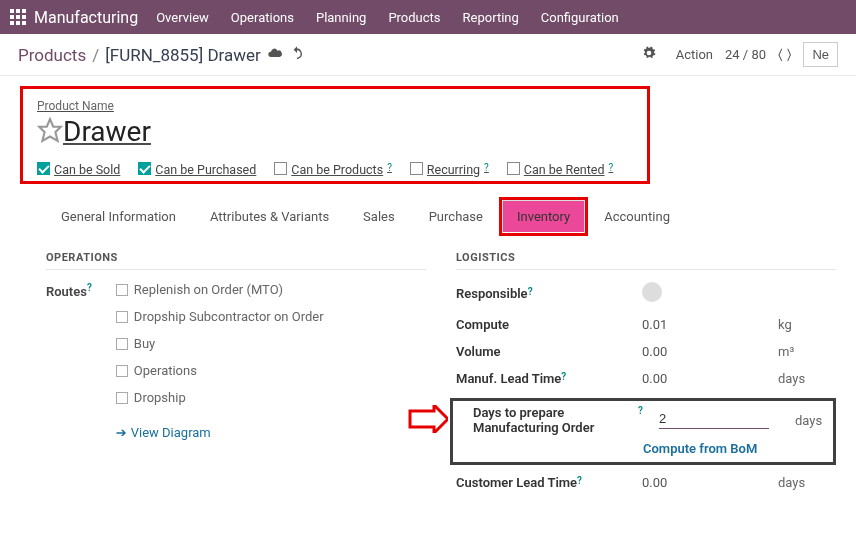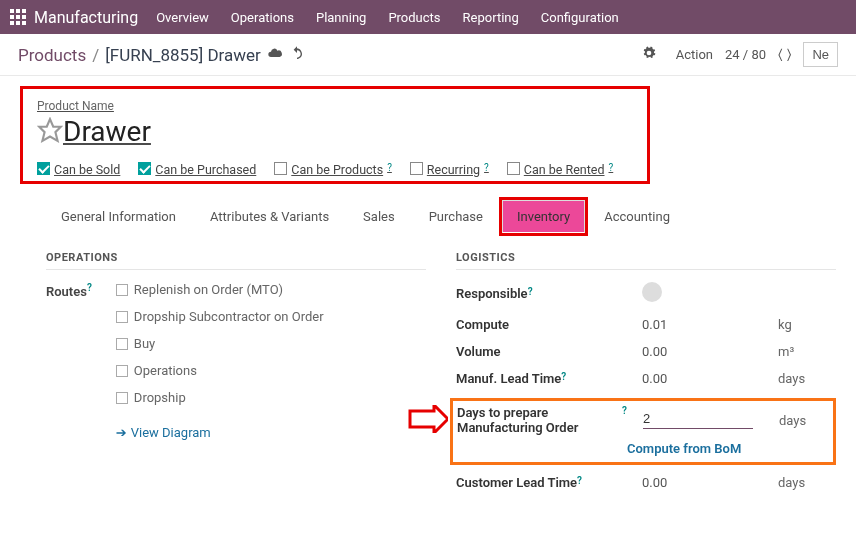--- a/index.html
+++ b/index.html
@@ -55,21 +55,21 @@
   
   .log-row { display: flex; align-items: center; gap: 16px; margin-bottom: 12px; font-size: 13px;}
   .log-label { width: 170px; font-weight: 600; color: #333; display:flex; align-items:flex-start;}
   .log-val { width: 120px; color: #555;}
   .log-unit { color: #666; }
   .avatar { width: 20px; height: 20px; border-radius: 50%; background: #ddd; }
   
   .big-arrow { position: absolute; left: -45px; top: 4px; }
   .big-arrow svg { width: 40px; height: 28px; }
   
-  .red-box-days { border: 3px solid #f97316; padding: 4px 4px 6px 4px; position: relative; margin-left: -6px;}
+  .red-box-days { border: 3px solid #404040; padding: 4px 4px 6px 20px; position: relative; margin-left: -6px;}
   .input-line { border: none; border-bottom: 1px solid #714b67; width: 110px; font-size: 13px; color:#333; outline:none; padding: 0 0 2px 0;}
   .compute-link { color: #1b6f9e; font-size: 13px; cursor: pointer; font-weight: 600; margin-top: 6px; margin-left: 170px; display: block;}
 </style>
 </head>
 <body>
 
 <div class="topbar">
   <div class="apps-icon">
     <span></span>
       <span></span>

